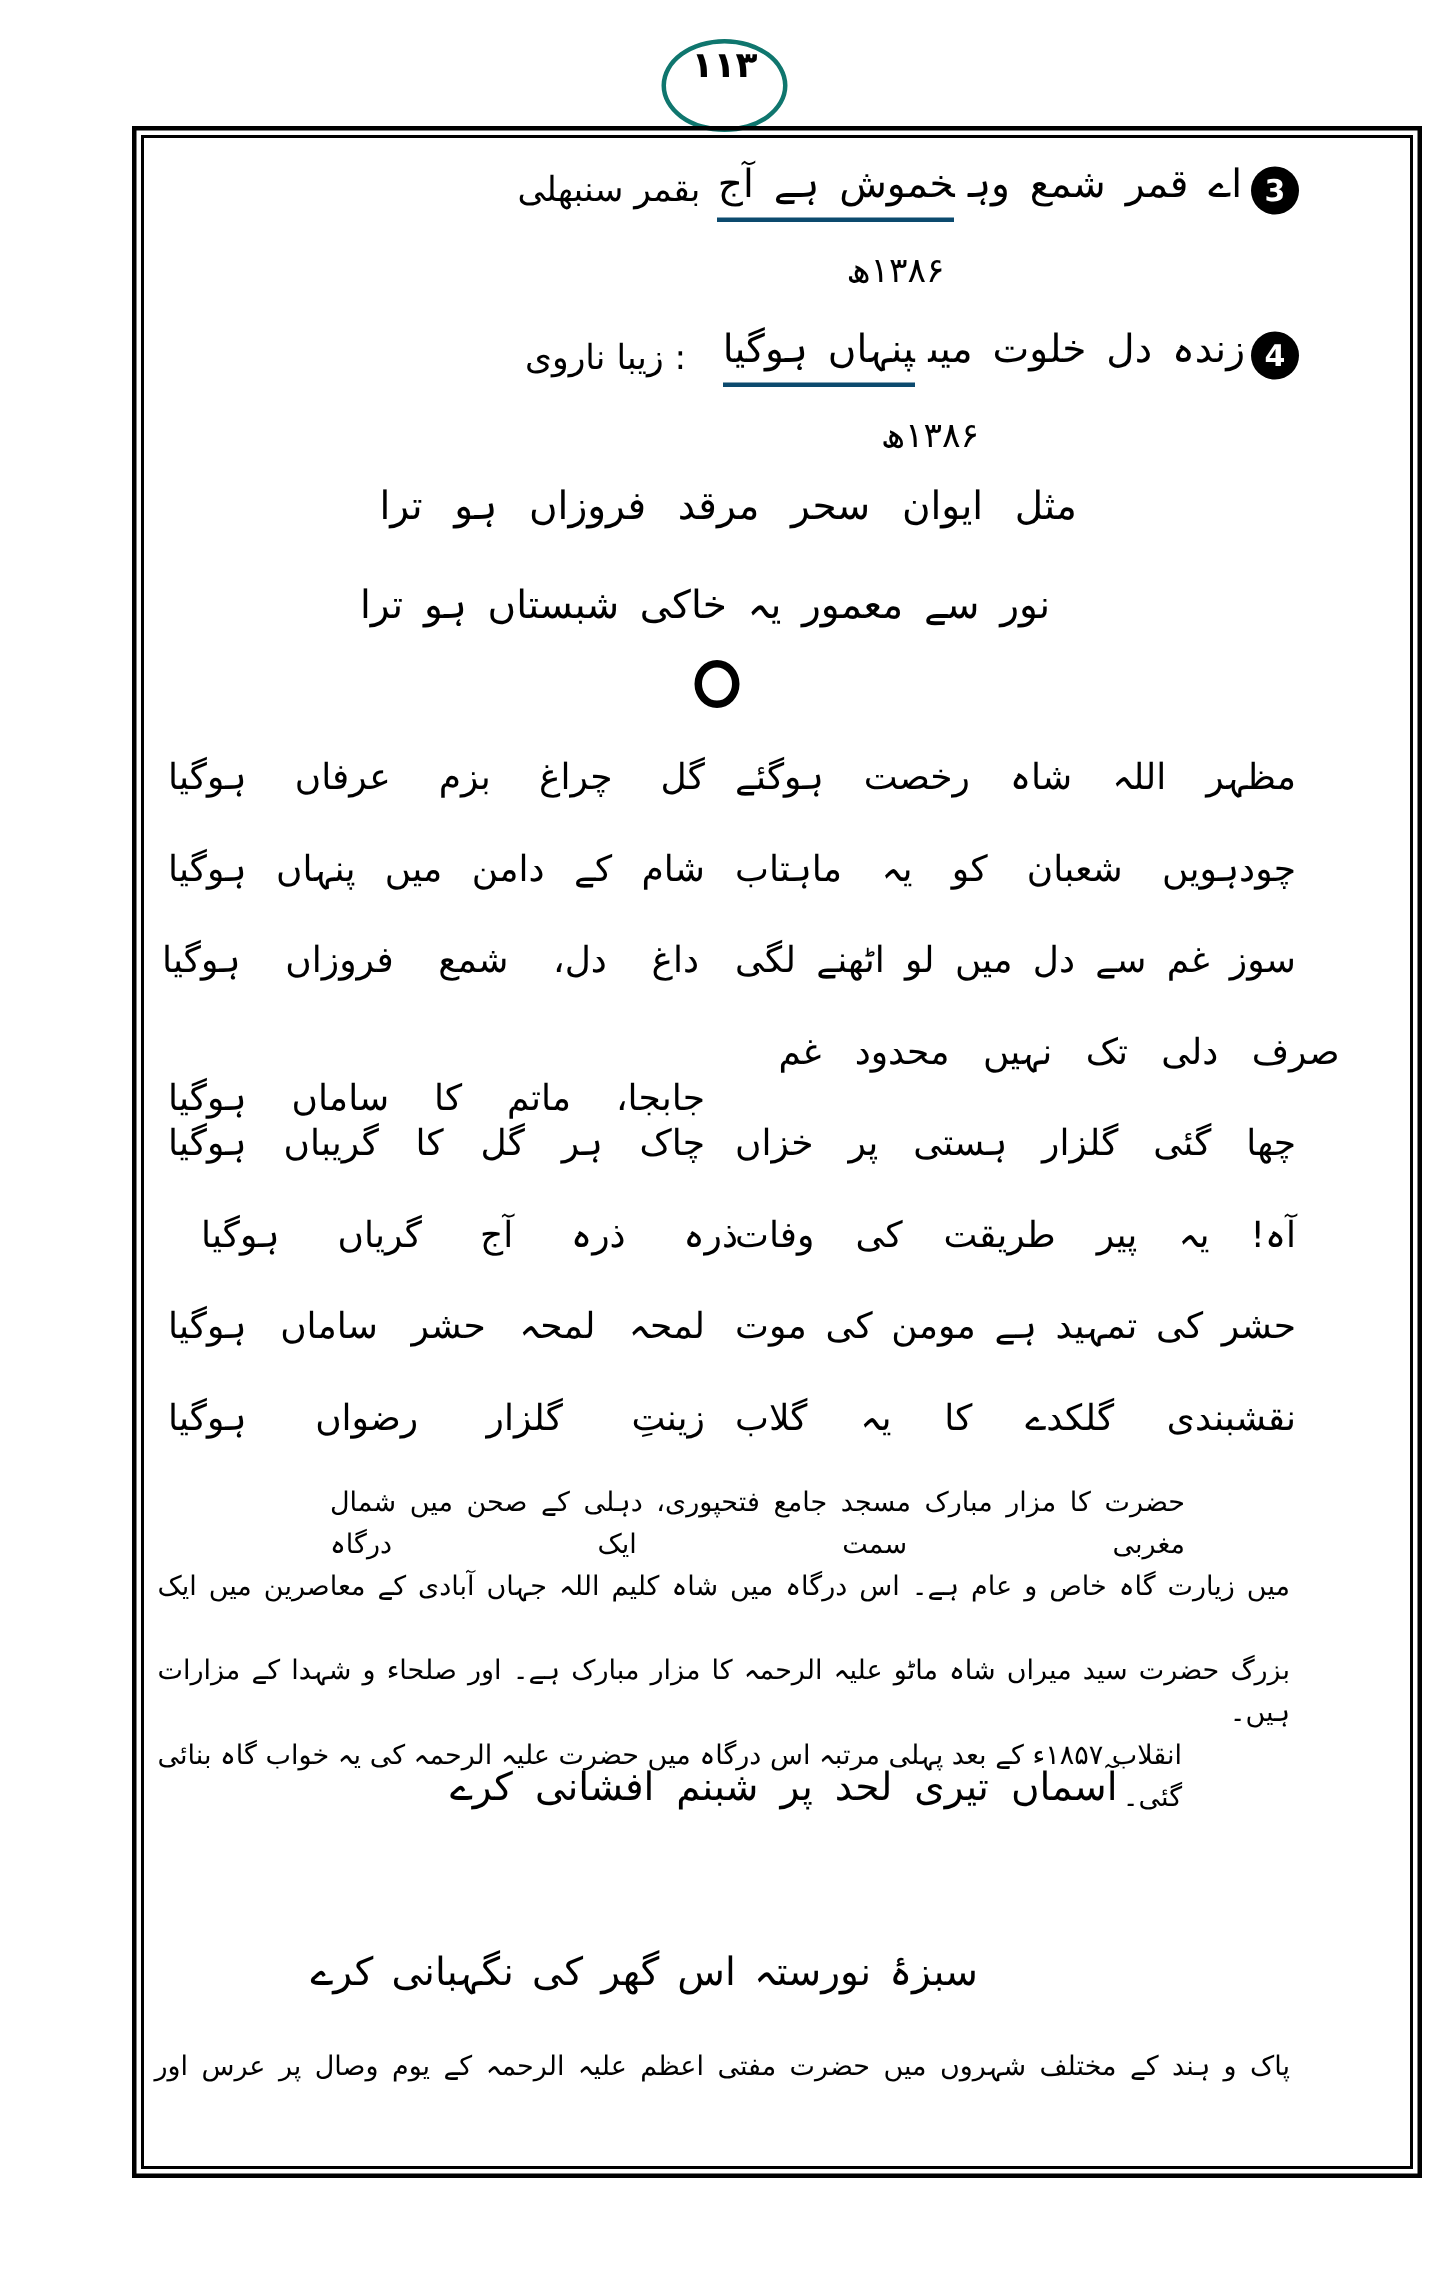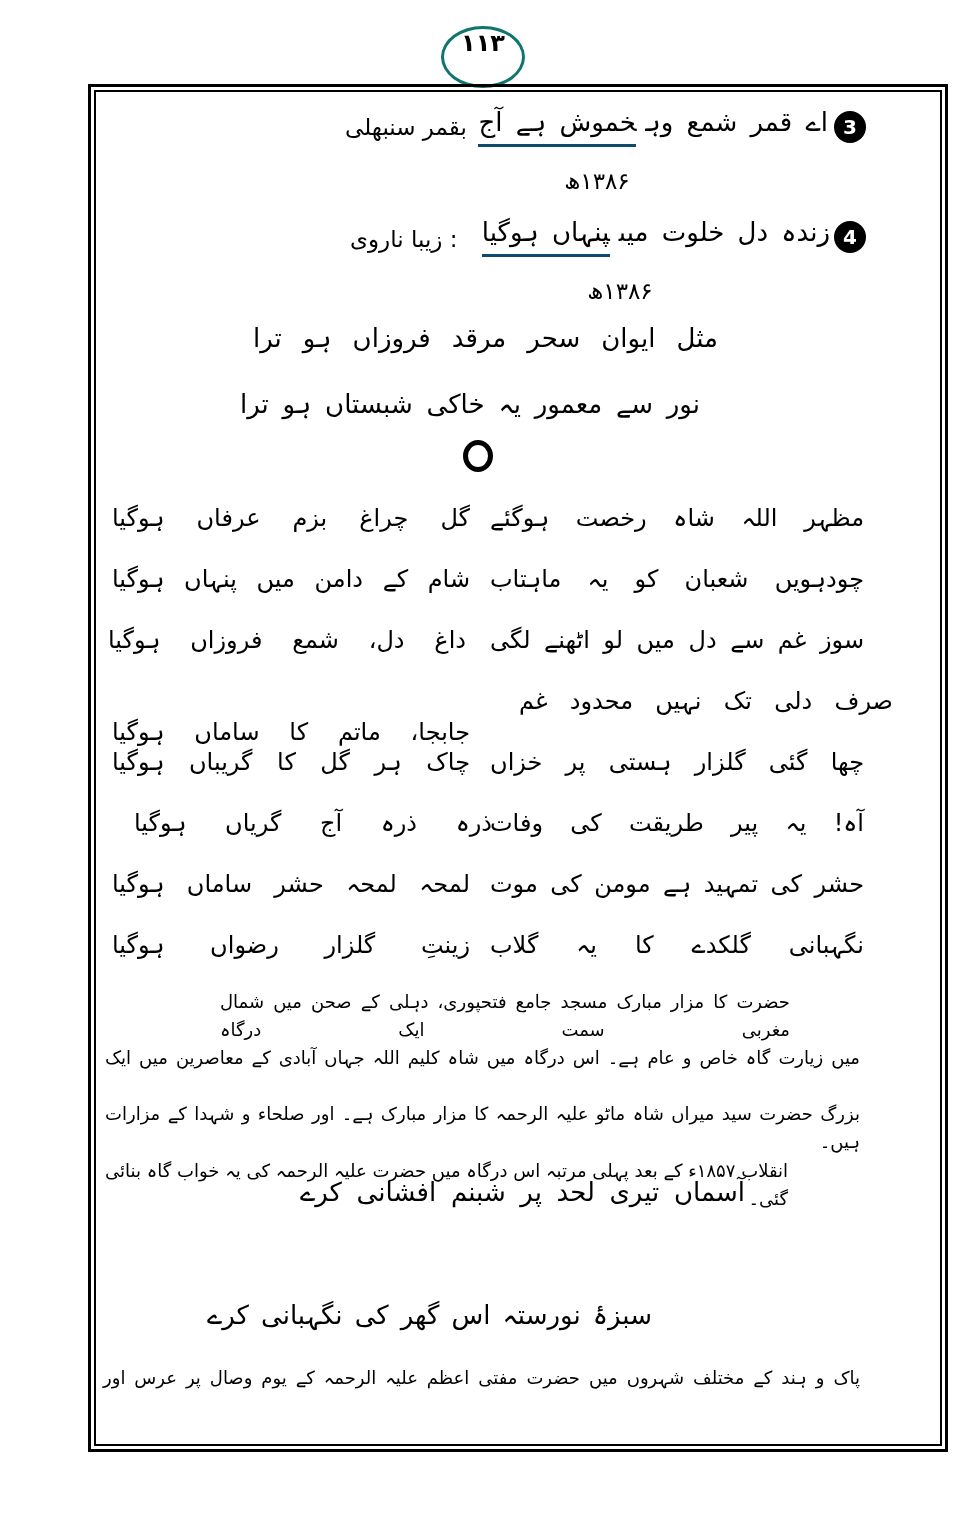--- a/index.html
+++ b/index.html
@@ -76,21 +76,21 @@
 
   <div class="abs jline v24" style="left:490px;top:744px;width:374px;">چھا گئی گلزار ہستی پر خزاں</div>
   <div class="abs jline v24" style="left:112px;top:744px;width:358px;">چاک ہر گل کا گریباں ہوگیا</div>
 
   <div class="abs jline v24" style="left:490px;top:805px;width:374px;">آہ! یہ پیر طریقت کی وفات</div>
   <div class="abs jline v24" style="left:112px;top:805px;width:358px;margin-left:22px;">ذرہ ذرہ آج گریاں ہوگیا</div>
 
   <div class="abs jline v24" style="left:490px;top:866px;width:374px;">حشر کی تمہید ہے مومن کی موت</div>
   <div class="abs jline v24" style="left:112px;top:866px;width:358px;">لمحہ لمحہ حشر ساماں ہوگیا</div>
 
-  <div class="abs jline v24" style="left:490px;top:927px;width:374px;">نگہبانی گلکدے کا یہ گلاب</div>
+  <div class="abs jline v24" style="left:490px;top:927px;width:374px;">نقشبندی گلکدے کا یہ گلاب</div>
   <div class="abs jline v24" style="left:112px;top:927px;width:358px;">زینتِ گلزار رضواں ہوگیا</div>
 
   <div class="abs jline v22" style="left:105px;top:988px;width:755px;padding-right:70px;padding-left:115px;">حضرت کا مزار مبارک مسجد جامع فتحپوری، دہلی کے صحن میں شمال مغربی سمت ایک درگاہ</div>
   <div class="abs jline v22" style="left:105px;top:1044px;width:755px;">میں زیارت گاہ خاص و عام ہے۔ اس درگاہ میں شاہ کلیم اللہ جہاں آبادی کے معاصرین میں ایک</div>
   <div class="abs jline v22" style="left:105px;top:1100px;width:755px;">بزرگ حضرت سید میراں شاہ ماٹو علیہ الرحمہ کا مزار مبارک ہے۔ اور صلحاء و شہدا کے مزارات ہیں۔</div>
   <div class="abs jline v22" style="left:105px;top:1157px;width:755px;padding-right:72px;">انقلاب ۱۸۵۷ء کے بعد پہلی مرتبہ اس درگاہ میں حضرت علیہ الرحمہ کی یہ خواب گاہ بنائی گئی۔</div>
 
   <div class="abs jline v26" style="left:300px;top:1172px;width:445px;">آسماں تیری لحد پر شبنم افشانی کرے</div>
   <div class="abs jline v26" style="left:207px;top:1295px;width:445px;">سبزۂ نورستہ اس گھر کی نگہبانی کرے</div>
 

